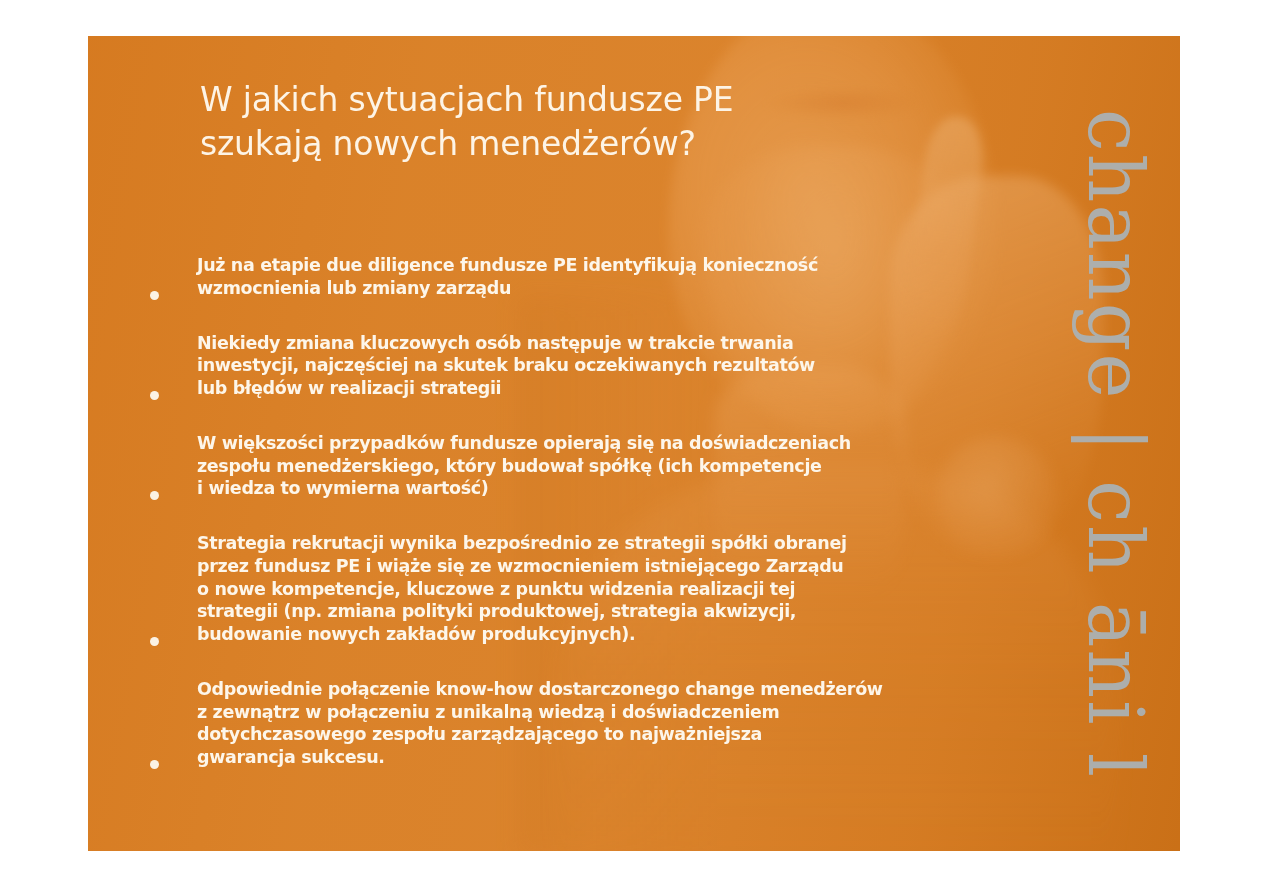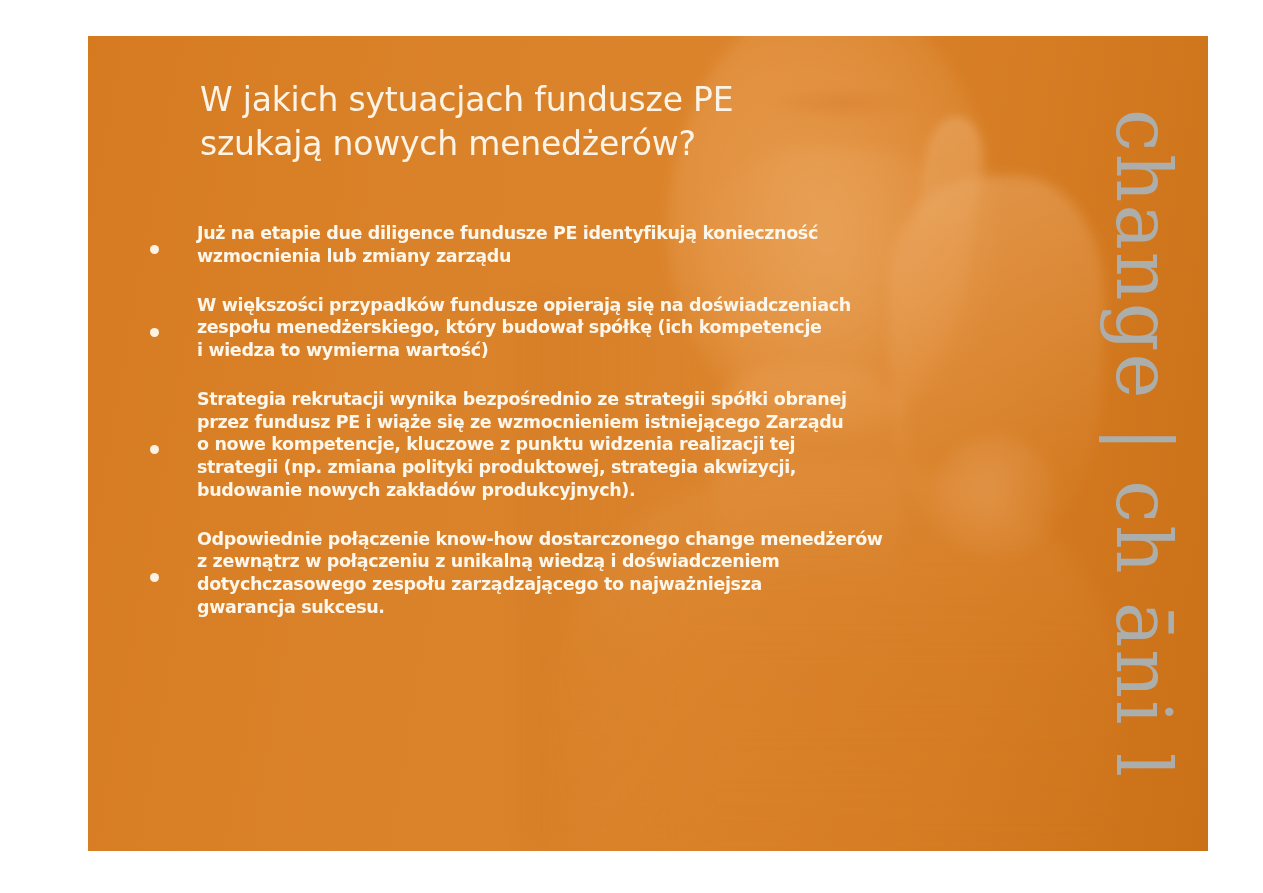--- a/index.html
+++ b/index.html
@@ -24,21 +24,20 @@
 
   
   #slide-panel {
     position: absolute;
     left: 88px;
     top: 36px;
     width: 1092px;
     height: 815px;
     background: #d9822b;
     overflow: hidden;
-    padding-left: 28px;
   }
 
   
   .panel-tone {
     position: absolute;
     inset: 0;
     background:
       linear-gradient(100deg,
         rgba(214,122,32,0.95) 0%,
         rgba(219,130,40,0.55) 28%,
@@ -196,22 +195,23 @@
   
   #bullet-list {
     position: absolute;
     left: 62px;
     top: 186px;
     width: 920px;
   }
   .bullet-item {
     position: relative;
     display: flex;
-    align-items: center;
+    align-items: flex-end;
     margin-bottom: 26px;
+    margin-top: 32px;
   }
   .bullet-marker {
     flex: 0 0 auto;
     width: 9px;
     height: 9px;
     border-radius: 50%;
     background: #fbf2e4;
     margin-top: 9px;
     margin-right: 0px;
   }
@@ -278,20 +278,26 @@
 szukają nowych menedżerów?</div>
 
     <div id="bullet-list">
 
       <div class="bullet-item">
         <span class="bullet-marker"></span>
         <span class="bullet-text">Już na etapie due diligence fundusze PE identyfikują konieczność
 wzmocnienia lub zmiany zarządu</span>
       </div>
 
+      <div class="bullet-item">
+        <span class="bullet-marker"></span>
+        <span class="bullet-text">Niekiedy zmiana kluczowych osób następuje w trakcie trwania
+inwestycji, najczęściej na skutek braku oczekiwanych rezultatów
+lub błędów w realizacji strategii</span>
+      </div>
 
       <div class="bullet-item">
         <span class="bullet-marker"></span>
         <span class="bullet-text">W większości przypadków fundusze opierają się na doświadczeniach
 zespołu menedżerskiego, który budował spółkę (ich kompetencje
 i wiedza to wymierna wartość)</span>
       </div>
 
       <div class="bullet-item">
         <span class="bullet-marker"></span>

